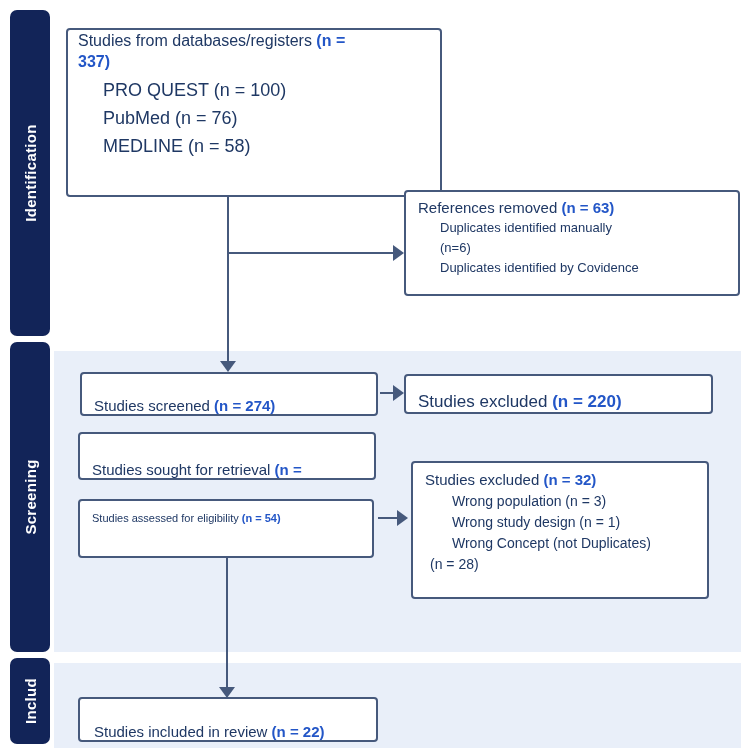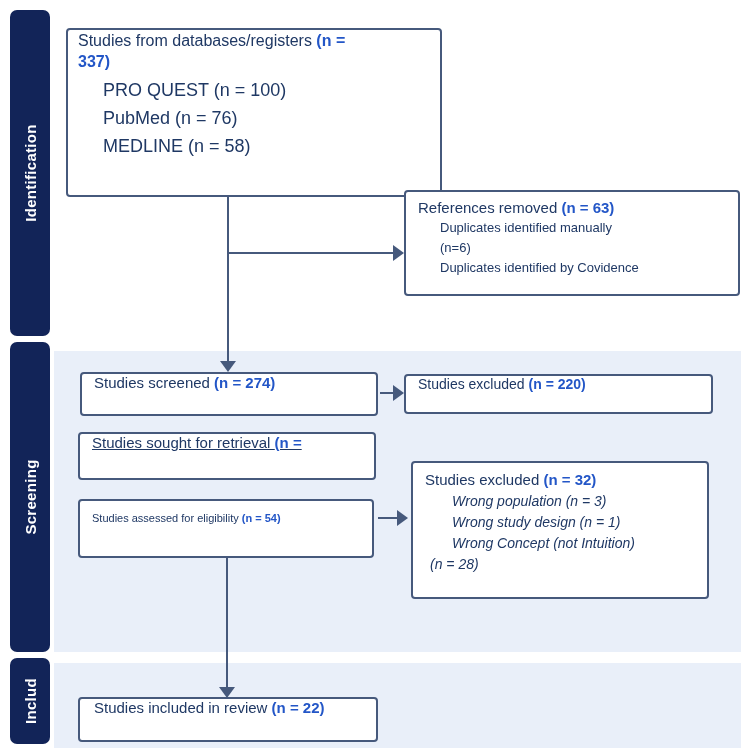--- a/index.html
+++ b/index.html
@@ -32,30 +32,30 @@
 
   #box-databases{left:66px;top:28px;width:376px;height:169px;padding:0 10px 0 10px;}
   #box-databases .title{font-size:16px;line-height:21px;max-width:292px;}
   #box-databases .line{margin-left:25px;font-size:18px;line-height:20px;margin-top:8px;}
   #box-databases .lines{margin-top:3px;}
 
   #box-references{left:404px;top:190px;width:336px;height:106px;padding:5px 8px 0 12px;}
   #box-references .title{font-size:15px;line-height:21px;}
   #box-references .line{margin-left:22px;font-size:13px;line-height:20px;}
 
-  .oneline{display:flex;align-items:flex-start;font-size:15px;}
+  .oneline{display:flex;align-items:flex-end;font-size:15px;}
   #box-screened{left:80px;top:372px;width:298px;height:44px;padding-left:12px;}
-  #box-excluded220{left:404px;top:374px;width:309px;height:40px;padding-left:12px;font-size:14px;}
-  #box-sought{left:78px;top:432px;width:298px;height:48px;padding-left:12px;text-decoration:underline;}
+  #box-excluded220{left:404px;top:374px;width:309px;height:40px;padding-left:12px;font-size:17px;}
+  #box-sought{left:78px;top:432px;width:298px;height:48px;padding-left:12px;}
   #box-assessed{left:78px;top:499px;width:296px;height:59px;padding:7px 8px 0 12px;font-size:11px;line-height:21px;}
   #box-included{left:78px;top:697px;width:300px;height:45px;padding-left:14px;}
 
   #box-excluded32{left:411px;top:461px;width:298px;height:138px;padding:6px 6px 8px 12px;}
   #box-excluded32 .title{font-size:15px;line-height:22px;}
-  #box-excluded32 .line{margin-left:27px;font-size:14px;line-height:21px;font-style:italic;}
+  #box-excluded32 .line{margin-left:27px;font-size:14px;line-height:21px;}
   #box-excluded32 .line.dedent{margin-left:5px;}
 
   .aline{position:absolute;background:var(--arrow);}
   .ah-down{position:absolute;width:0;height:0;border-left:8px solid transparent;
     border-right:8px solid transparent;border-top:11px solid var(--arrow);}
   .ah-right{position:absolute;width:0;height:0;border-top:8px solid transparent;
     border-bottom:8px solid transparent;border-left:11px solid var(--arrow);}
 
   #al-db-down{left:227px;top:176px;width:2px;height:186px;}
   #ah-db-down{left:220px;top:361px;}
@@ -129,21 +129,21 @@
 
   <div class="box" id="box-assessed">
     <span><span>Studies assessed for eligibility </span><span class="n">(n = 54)</span></span>
   </div>
 
   <div class="box" id="box-excluded32">
     <div class="title"><span>Studies excluded </span><span class="n">(n = 32)</span></div>
     <div class="lines">
       <div class="line">Wrong population (n = 3)</div>
       <div class="line">Wrong study design (n = 1)</div>
-      <div class="line">Wrong Concept (not Intuition)</div>
+      <div class="line">Wrong Concept (not Duplicates)</div>
       <div class="line dedent">(n = 28)</div>
     </div>
   </div>
 
   <div class="box oneline" id="box-included">
     <span><span>Studies included in review </span><span class="n">(n = 22)</span></span>
   </div>
 
 </div>
 

